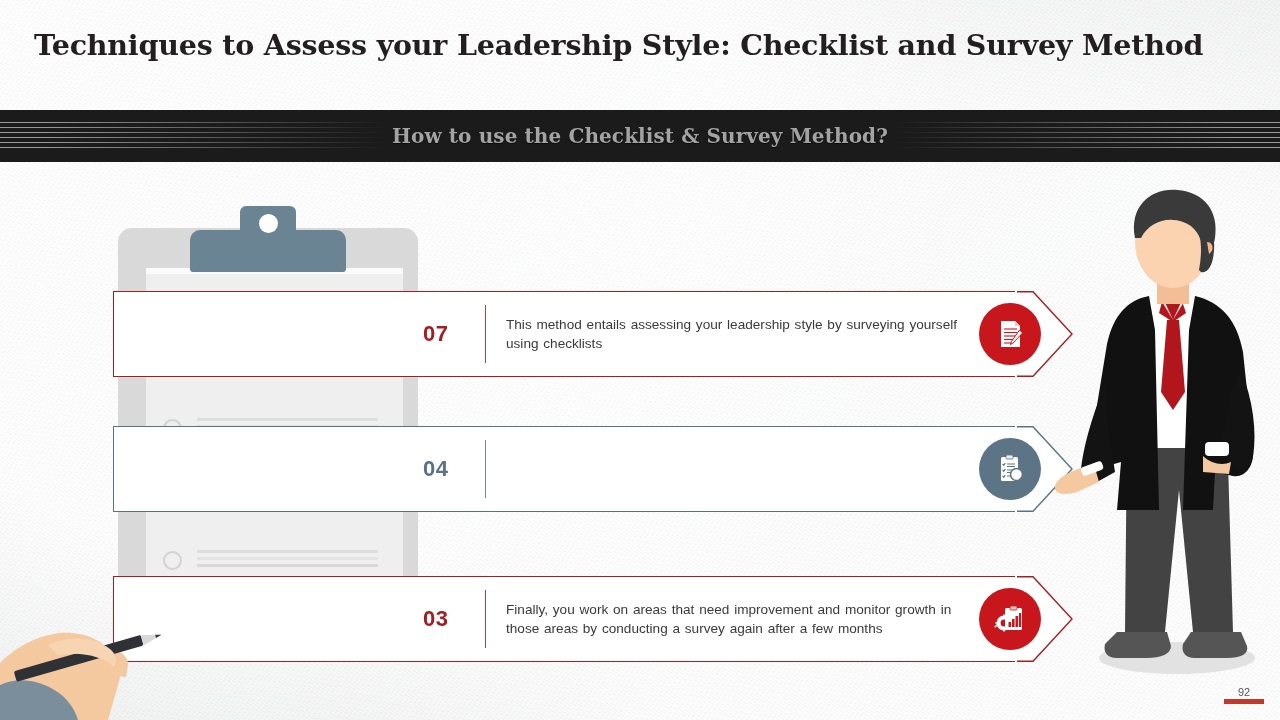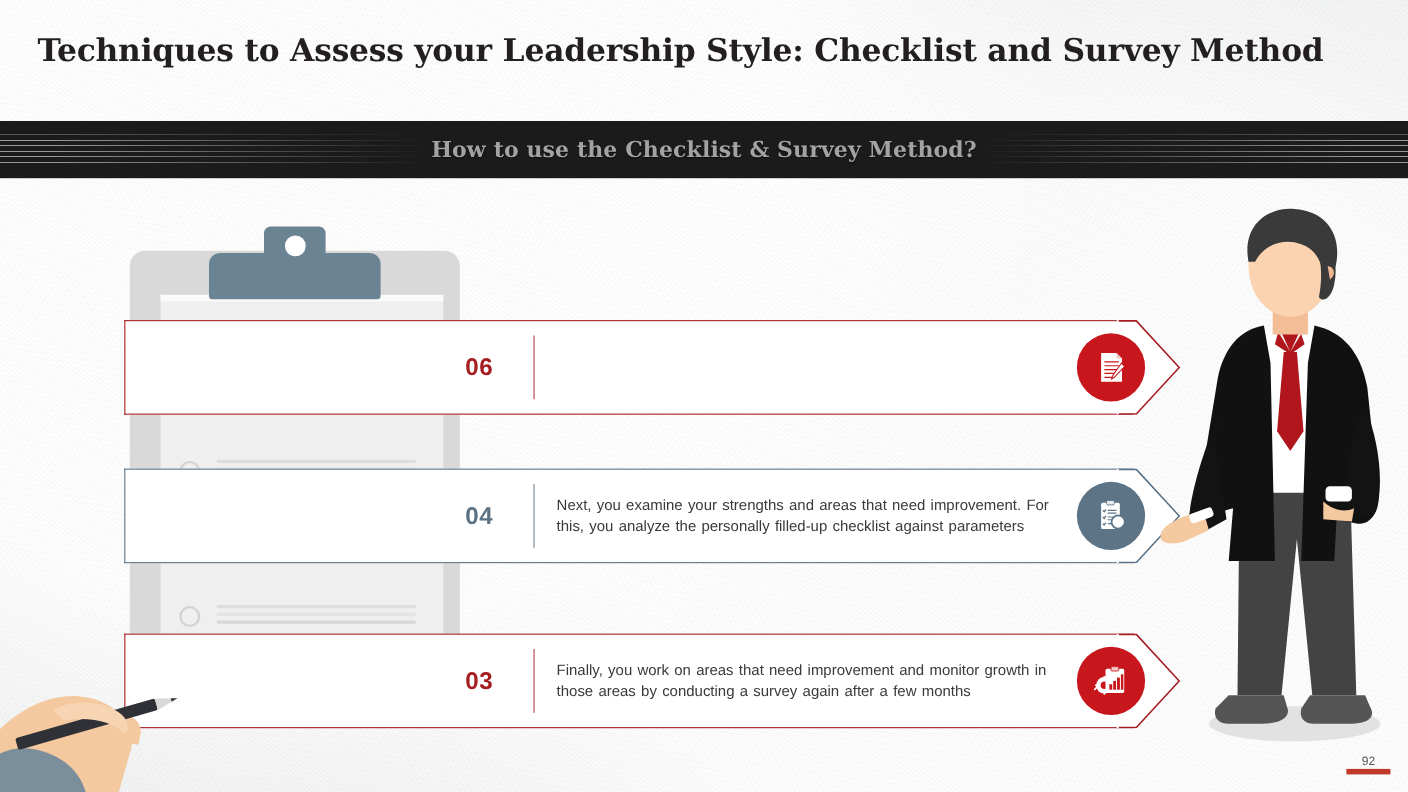--- a/index.html
+++ b/index.html
@@ -210,22 +210,23 @@
   <div class="steps">
 
     <div class="step" style="top:291px; --c:#a51d20;">
       <div class="step-band"></div>
       <div class="step-arrow">
         <svg width="58" height="86" viewBox="0 0 58 86">
           <path d="M0 0.7 L18 0.7 L57 43 L18 85.3 L0 85.3" fill="#ffffff" stroke="#a51d20" stroke-width="1.4" stroke-linejoin="miter"></path>
           <rect x="0" y="0" width="2" height="86" fill="#ffffff"></rect>
         </svg>
       </div>
-      <div class="step-num">06</div>
+      <div class="step-num">07</div>
       <div class="step-div"></div>
+      <div class="step-text">This method entails assessing your leadership style by surveying yourself using checklists</div>
       <div class="step-icon">
         <div class="badge" style="background:#c8161d">
           <svg width="34" height="34" viewBox="0 0 34 34">
             <path d="M8 4 h14 l5 5 v21 h-19 z" fill="#ffffff"></path>
             <path d="M22 4 v5 h5 z" fill="#f0c9ca"></path>
             <g stroke="#c8161d" stroke-width="1.1">
               <line x1="11" y1="12" x2="24" y2="12"></line>
               <line x1="11" y1="15.5" x2="24" y2="15.5"></line>
               <line x1="11" y1="19" x2="24" y2="19"></line>
               <line x1="11" y1="22.5" x2="21" y2="22.5"></line>
@@ -240,21 +241,20 @@
     <div class="step" style="top:426px; --c:#5b7285;">
       <div class="step-band"></div>
       <div class="step-arrow">
         <svg width="58" height="86" viewBox="0 0 58 86">
           <path d="M0 0.7 L18 0.7 L57 43 L18 85.3 L0 85.3" fill="#ffffff" stroke="#5b7285" stroke-width="1.4" stroke-linejoin="miter"></path>
           <rect x="0" y="0" width="2" height="86" fill="#ffffff"></rect>
         </svg>
       </div>
       <div class="step-num">04</div>
       <div class="step-div"></div>
-      <div class="step-text">Next, you examine your strengths and areas that need improvement. For this, you analyze the personally filled-up checklist against parameters</div>
       <div class="step-icon">
         <div class="badge" style="background:#5d7487">
           <svg width="34" height="34" viewBox="0 0 34 34">
             <rect x="8" y="5" width="17" height="24" rx="1.5" fill="#ffffff"></rect>
             <rect x="13" y="3" width="7" height="4" rx="1" fill="#e8eef2" stroke="#5d7487" stroke-width="0.8"></rect>
             <g stroke="#5d7487" stroke-width="1">
               <line x1="14" y1="12" x2="22" y2="12"></line>
               <line x1="14" y1="14.5" x2="22" y2="14.5"></line>
               <line x1="14" y1="18" x2="22" y2="18"></line>
               <line x1="14" y1="20.5" x2="22" y2="20.5"></line>

